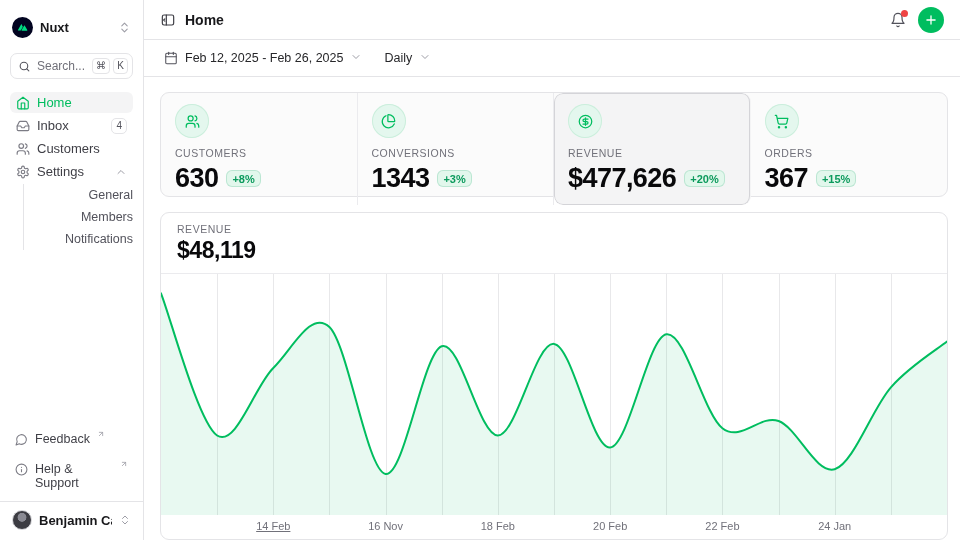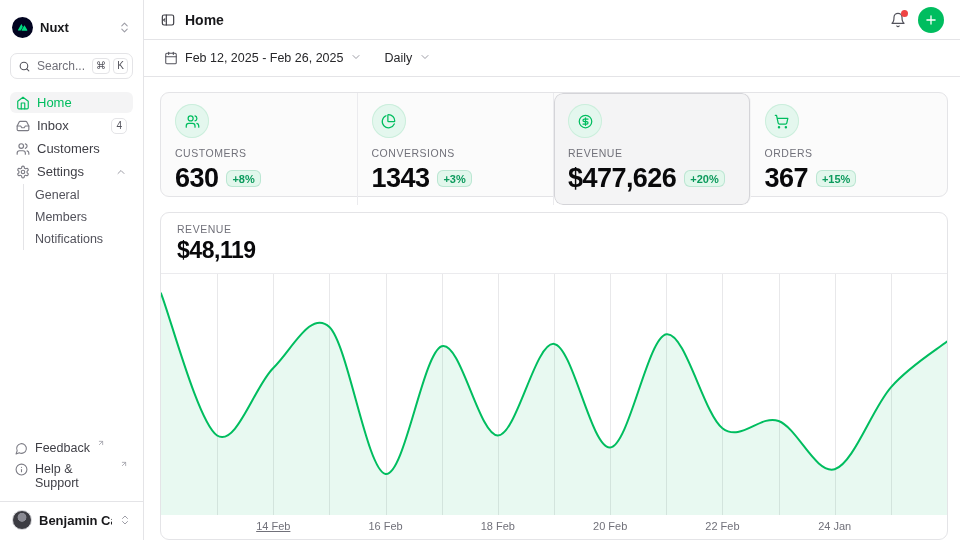--- a/index.html
+++ b/index.html
@@ -36,26 +36,26 @@
 
   nav { margin-top:13px; display:flex; flex-direction:column; gap:2px; }
   .nav-item { display:flex; align-items:center; gap:7px; height:21px; padding:0 6px;
     border-radius:6px; font-size:13px; color:var(--text2); text-decoration:none; cursor:pointer; }
   .nav-item .nico { color:#7c7c85; display:flex; }
   .nav-item.active { background:#f4f4f5; color:var(--accent); font-weight:500; }
   .nav-item.active .nico { color:var(--accent); }
   .badge-count { margin-left:auto; border:1px solid var(--border); border-radius:5px;
     font-size:10px; line-height:14px; padding:0 4px; color:#52525b; background:#fff; }
   .chev-right { margin-left:auto; color:#9d9da6; display:flex; }
-  .submenu { margin-left:13px; border-left:1px solid var(--border); display:flex; flex-direction:column; }
+  .submenu { margin-left:13px; border-left:1px solid var(--border); display:flex; flex-direction:column;align-items:flex-end; }
   .submenu a { font-size:12.5px; color:#52525b; padding:0 0 0 11px; height:22px;
     display:flex; align-items:center; text-decoration:none; cursor:pointer; }
 
   .side-spacer { flex:1; }
-  .side-links { display:flex; flex-direction:column; gap:3px; padding-bottom:9px; }
+  .side-links { display:flex; flex-direction:column; gap:12px; padding-bottom:9px; }
   .side-link { display:flex; align-items:flex-start; gap:7px; font-size:12.5px; color:var(--text2);
     padding:2px 5px; text-decoration:none; cursor:pointer; }
   .side-link .nico { color:#7c7c85; margin-top:1px; }
   .ext { color:#9d9da6; margin-top:-2px; }
   .user-row { border-top:1px solid var(--border); margin:0 -10px; padding:8px 12px 10px;
     display:flex; align-items:center; gap:7px; font-size:13px; font-weight:600; cursor:pointer; }
   .avatar { width:20px; height:20px; border-radius:50%;
     background:radial-gradient(circle at 50% 35%, #8a8a93 0 28%, #3c3c42 32% 100%);
     border:1px solid #d4d4d8; }
   .user-name { flex:1; white-space:nowrap; overflow:hidden; }
@@ -378,21 +378,21 @@
                 <line x1="618.5" y1="0" x2="618.5" y2="241"></line>
                 <line x1="674.5" y1="0" x2="674.5" y2="241"></line>
                 <line x1="730.5" y1="0" x2="730.5" y2="241"></line>
               </g>
               <path d="M0.0,19.3C9.4,43.0 37.4,149.0 56.1,161.5C74.9,173.9 93.6,112.1 112.3,94.0C131.0,75.9 149.7,35.3 168.4,53.0C187.1,70.7 205.9,196.8 224.6,200.0C243.3,203.2 262.0,78.7 280.7,72.3C299.4,65.9 318.1,161.9 336.9,161.5C355.6,161.1 374.3,67.9 393.0,69.9C411.7,71.9 430.4,175.1 449.1,173.5C467.9,171.9 486.6,63.5 505.3,60.3C524.0,57.0 542.7,139.8 561.4,154.2C580.1,168.7 598.9,140.2 617.6,147.0C636.3,153.8 655.0,200.8 673.7,195.2C692.4,189.6 711.1,134.6 729.9,113.3C748.6,92.0 776.6,75.1 786.0,67.5 L786,241 L0,241 Z" fill="rgba(0,189,95,0.09)"></path>
               <path d="M0.0,19.3C9.4,43.0 37.4,149.0 56.1,161.5C74.9,173.9 93.6,112.1 112.3,94.0C131.0,75.9 149.7,35.3 168.4,53.0C187.1,70.7 205.9,196.8 224.6,200.0C243.3,203.2 262.0,78.7 280.7,72.3C299.4,65.9 318.1,161.9 336.9,161.5C355.6,161.1 374.3,67.9 393.0,69.9C411.7,71.9 430.4,175.1 449.1,173.5C467.9,171.9 486.6,63.5 505.3,60.3C524.0,57.0 542.7,139.8 561.4,154.2C580.1,168.7 598.9,140.2 617.6,147.0C636.3,153.8 655.0,200.8 673.7,195.2C692.4,189.6 711.1,134.6 729.9,113.3C748.6,92.0 776.6,75.1 786.0,67.5" fill="none" stroke="#00BD5F" stroke-width="2" stroke-linecap="round" stroke-linejoin="round"></path>
             </svg>
           </div>
         <div class="x-labels">
             <span style="left: 14.2857%; text-decoration: underline;">14 Feb</span>
-            <span style="left: 28.5714%;">16 Feb</span>
+            <span style="left: 28.5714%;">16 Nov</span>
             <span style="left: 42.8571%;">18 Feb</span>
             <span style="left: 57.1429%;">20 Feb</span>
             <span style="left: 71.4286%;">22 Feb</span>
             <span style="left: 85.7143%;">24 Jan</span>
           </div>
       </div>
     </section>
   </main>
 </div>
 

